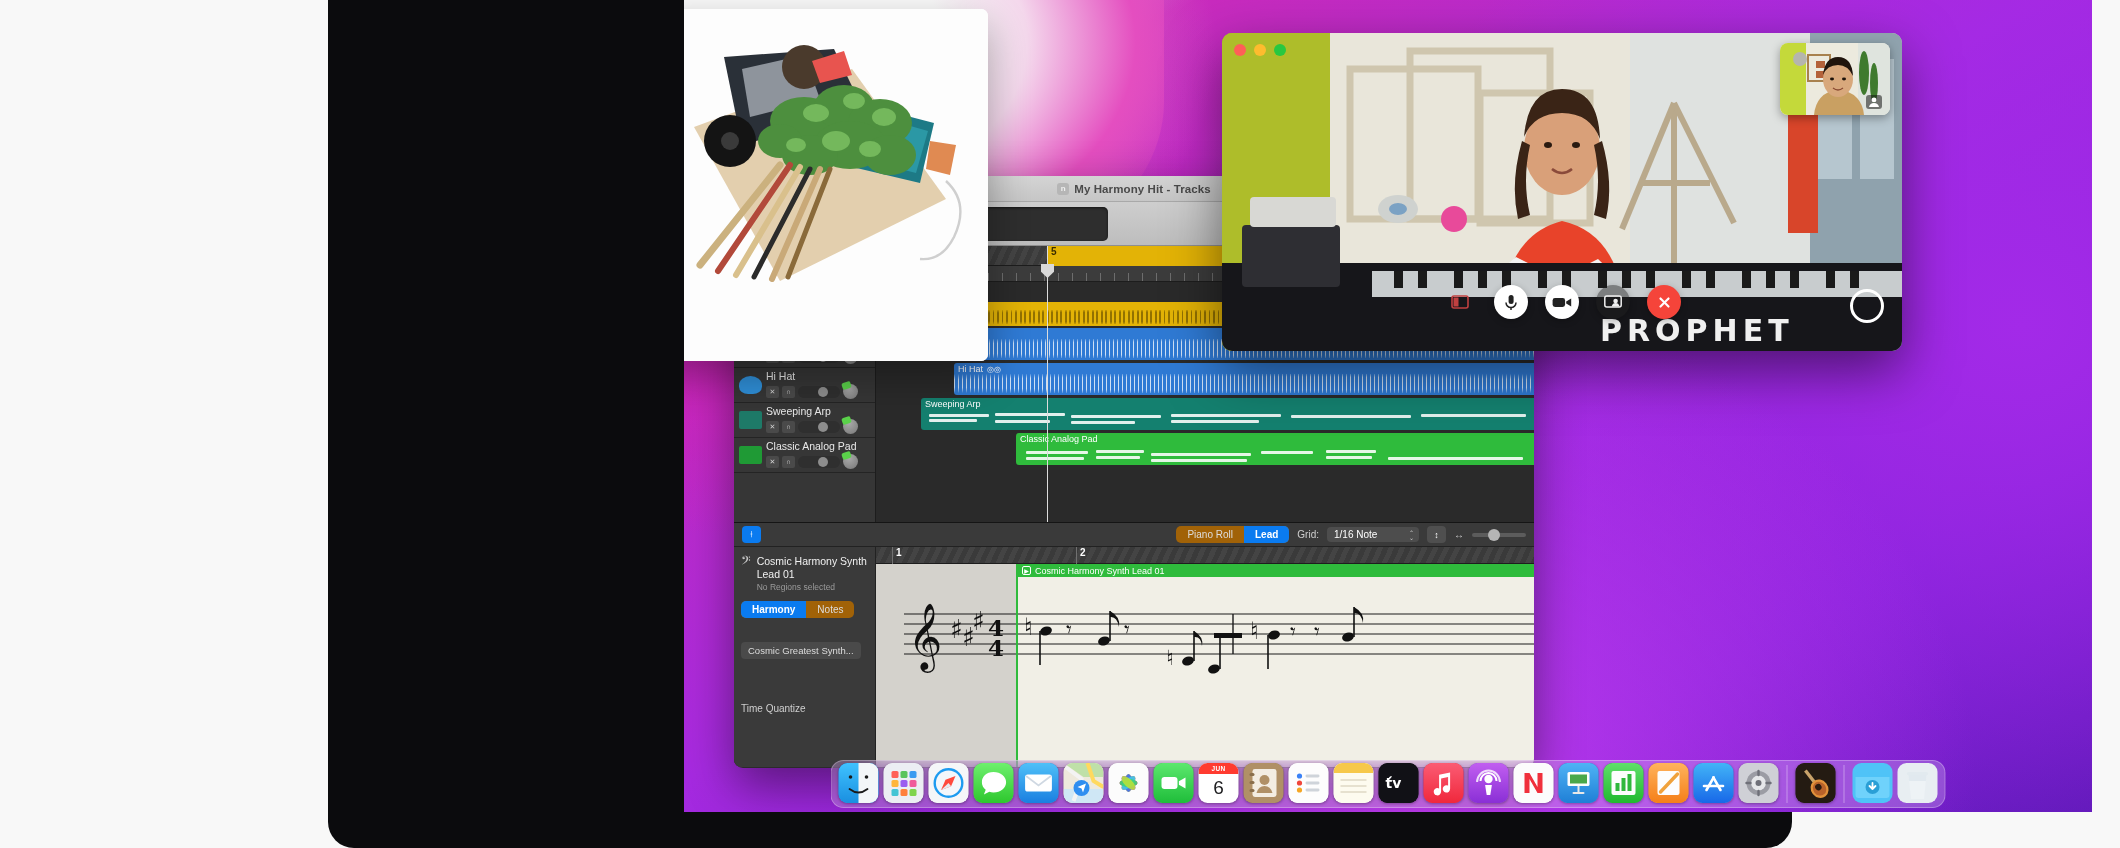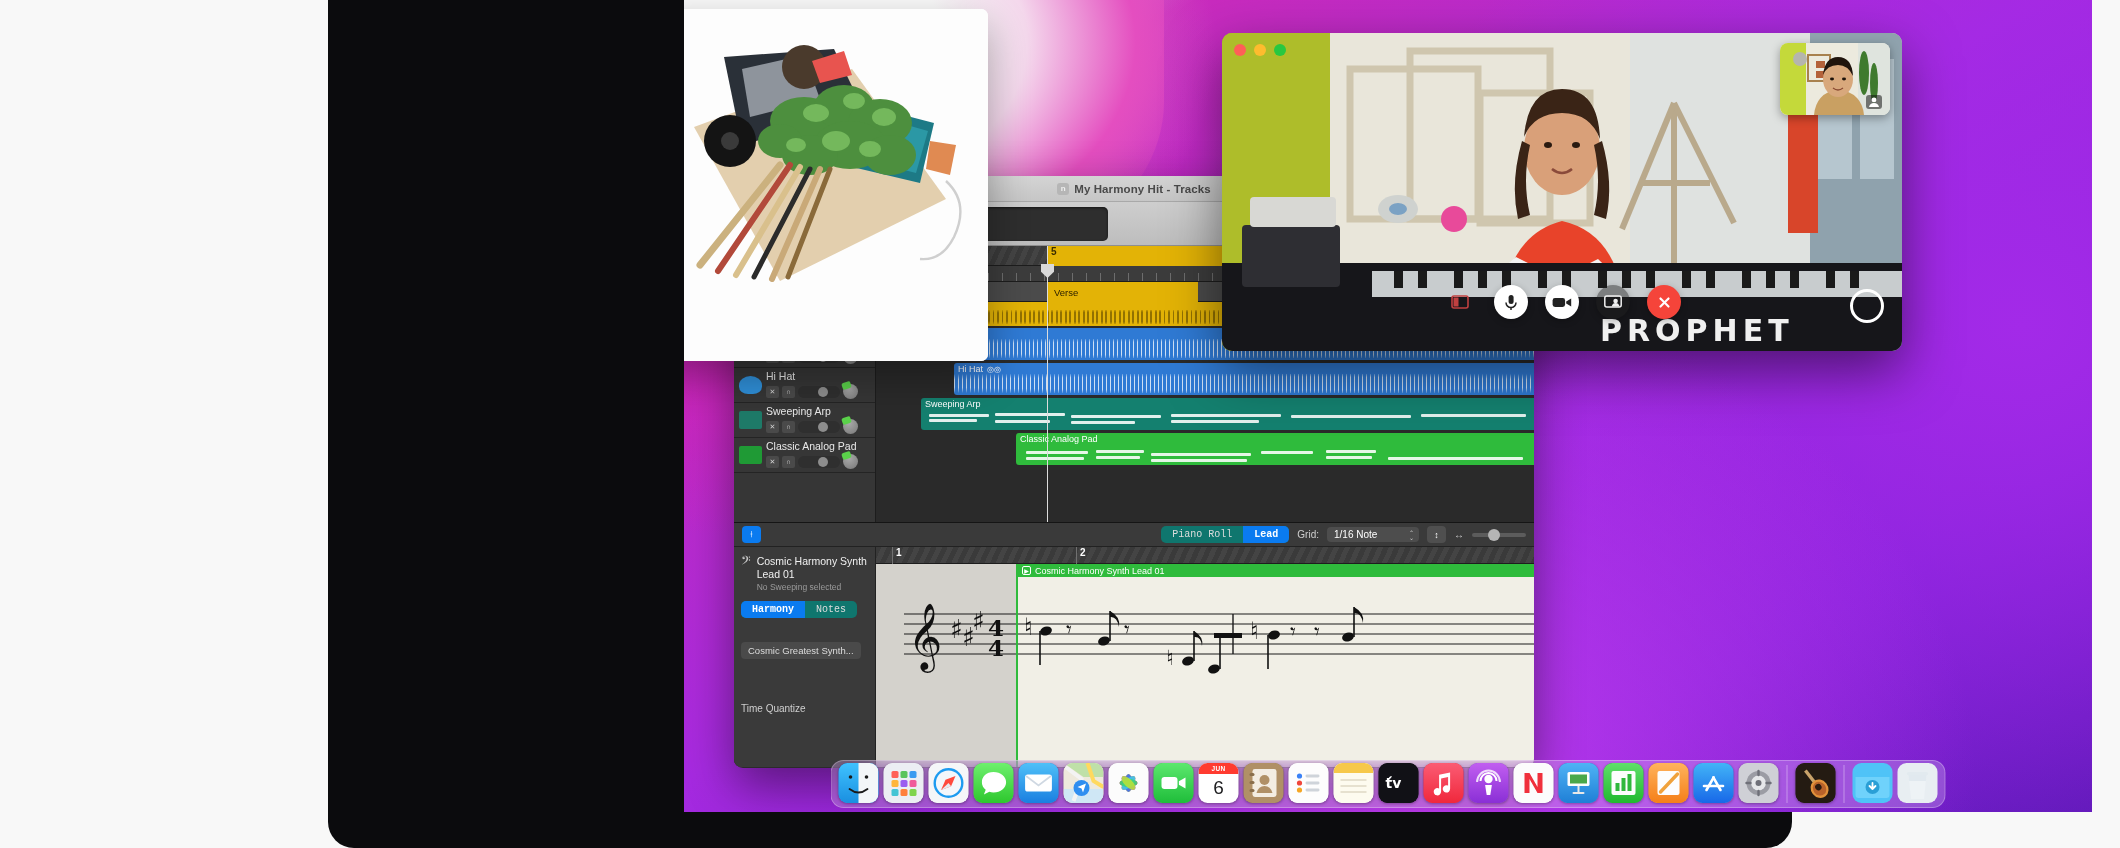--- a/index.html
+++ b/index.html
@@ -104,21 +104,21 @@
             mask-image:radial-gradient(ellipse 100% 58% at 50% 50%,#000 60%,transparent 100%); }
   .midi-bar { position:absolute; height:3px; border-radius:1px; background:rgba(255,255,255,.88); }
   #playhead { position:absolute; top:0; bottom:0; width:1px; background:#dcdcdc; z-index:6; }
   #playhead-tri { position:absolute; top:18px; width:13px; height:14px; margin-left:-6px;
     background:#d9d9d9; clip-path:polygon(0 0,100% 0,100% 55%,50% 100%,0 55%); z-index:7; }
 
   
   #editor { height:244px; background:#2f2f2f; border-top:1px solid #151515; }
   #editor-bar { height:24px; background:#3a3a3a; display:flex; align-items:center;
     padding:0 8px; gap:8px; border-bottom:1px solid #222; }
-  .seg { display:flex; background:#0f766e; border-radius:5px; overflow:hidden;font-family:Liberation Mono, monospace; }
+  .seg { display:flex; background:#a16207; border-radius:5px; overflow:hidden; }
   .seg div { font-size:10px; padding:3px 11px; color:#ddd; }
   .seg div.on { background:#0a7bf0; color:#fff; font-weight:600; }
   .sq-btn { width:19px; height:17px; border-radius:4px; background:#0a7bf0;
     display:flex; align-items:center; justify-content:center; color:#fff; font-size:9px; }
   .sq-btn.grey { background:#4f4f4f; }
   .lbl-sm { font-size:10px; color:#cfcfcf; }
   .popup { background:#4d4d4d; border-radius:4px; font-size:10px; color:#fff;
     padding:2px 18px 2px 7px; position:relative; min-width:92px; }
   .popup:after { content:'⌃⌄'; position:absolute; right:4px; top:2px; font-size:6px;
     color:#cfcfcf; letter-spacing:-2px; writing-mode:vertical-rl; }
@@ -306,24 +306,20 @@
               </div>
             </div>
 
             <div id="arrange">
               <div id="ruler">
                 <div id="ruler-hilite"></div>
                 <div class="ruler-mark" style="left:78px">3</div>
                 <div class="ruler-mark" style="left:171px;color:#3a2c00">5</div>
               </div>
               <div id="subruler"></div>
-              <div id="arr-track">
-                <div class="arr-marker" style="left:28px;width:140px">Intro</div>
-                <div class="arr-marker" style="left:172px;width:150px;background:#e3b306;color:#2d2200">Verse</div>
-              </div>
 
               <div class="region" style="left:0;top:56px;width:660px;height:24px;background:#e3b306">
                 <div class="wave" style="background-image:repeating-linear-gradient(90deg,#8a6a00 0 1.5px,transparent 1.5px 4.5px)"></div>
               </div>
 
               <div class="region" style="left:45px;top:82px;width:615px;height:32px;background:#2f7ad4">
                 <div class="region-lbl">808 Beat</div>
                 <div class="wave"></div>
               </div>
 
@@ -384,21 +380,21 @@
                   <i></i>
                 </div>
             </div>
 
             <div id="editor-body">
               <div id="insp">
                 <div style="display:flex;gap:6px;align-items:flex-start">
                   <span style="color:#c9c9c9;font-size:15px;line-height:13px">𝄢</span>
                   <div>
                     <div class="insp-title">Cosmic Harmony Synth Lead 01</div>
-                    <div class="insp-sub">No Sweeping selected</div>
+                    <div class="insp-sub">No Regions selected</div>
                   </div>
                 </div>
                 <div class="seg" style="margin-top:9px;width:max-content">
                   <div class="on">Harmony</div>
                   <div>Notes</div>
                 </div>
                 <div style="margin-top:22px">
                   <div class="chip">Cosmic Greatest Synth...</div>
                 </div>
                 <div style="margin-top:44px" class="lbl-sm">Time Quantize</div>

